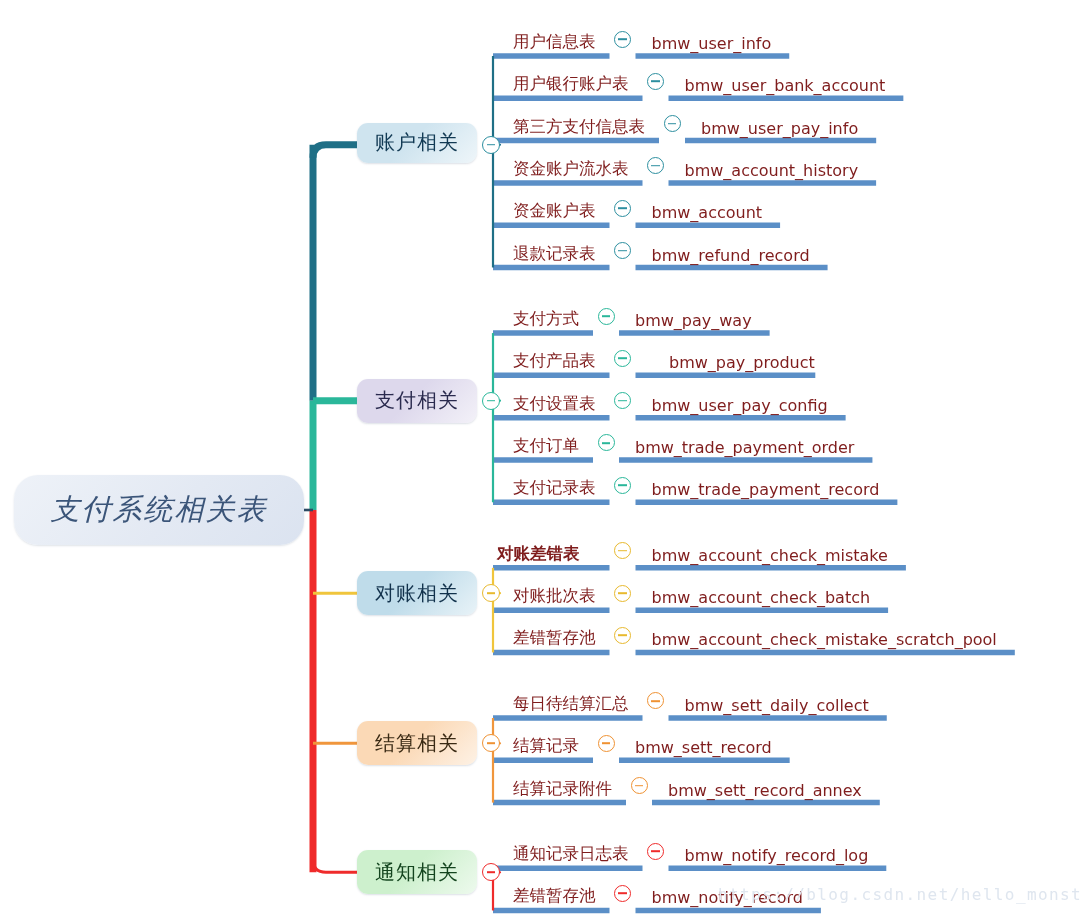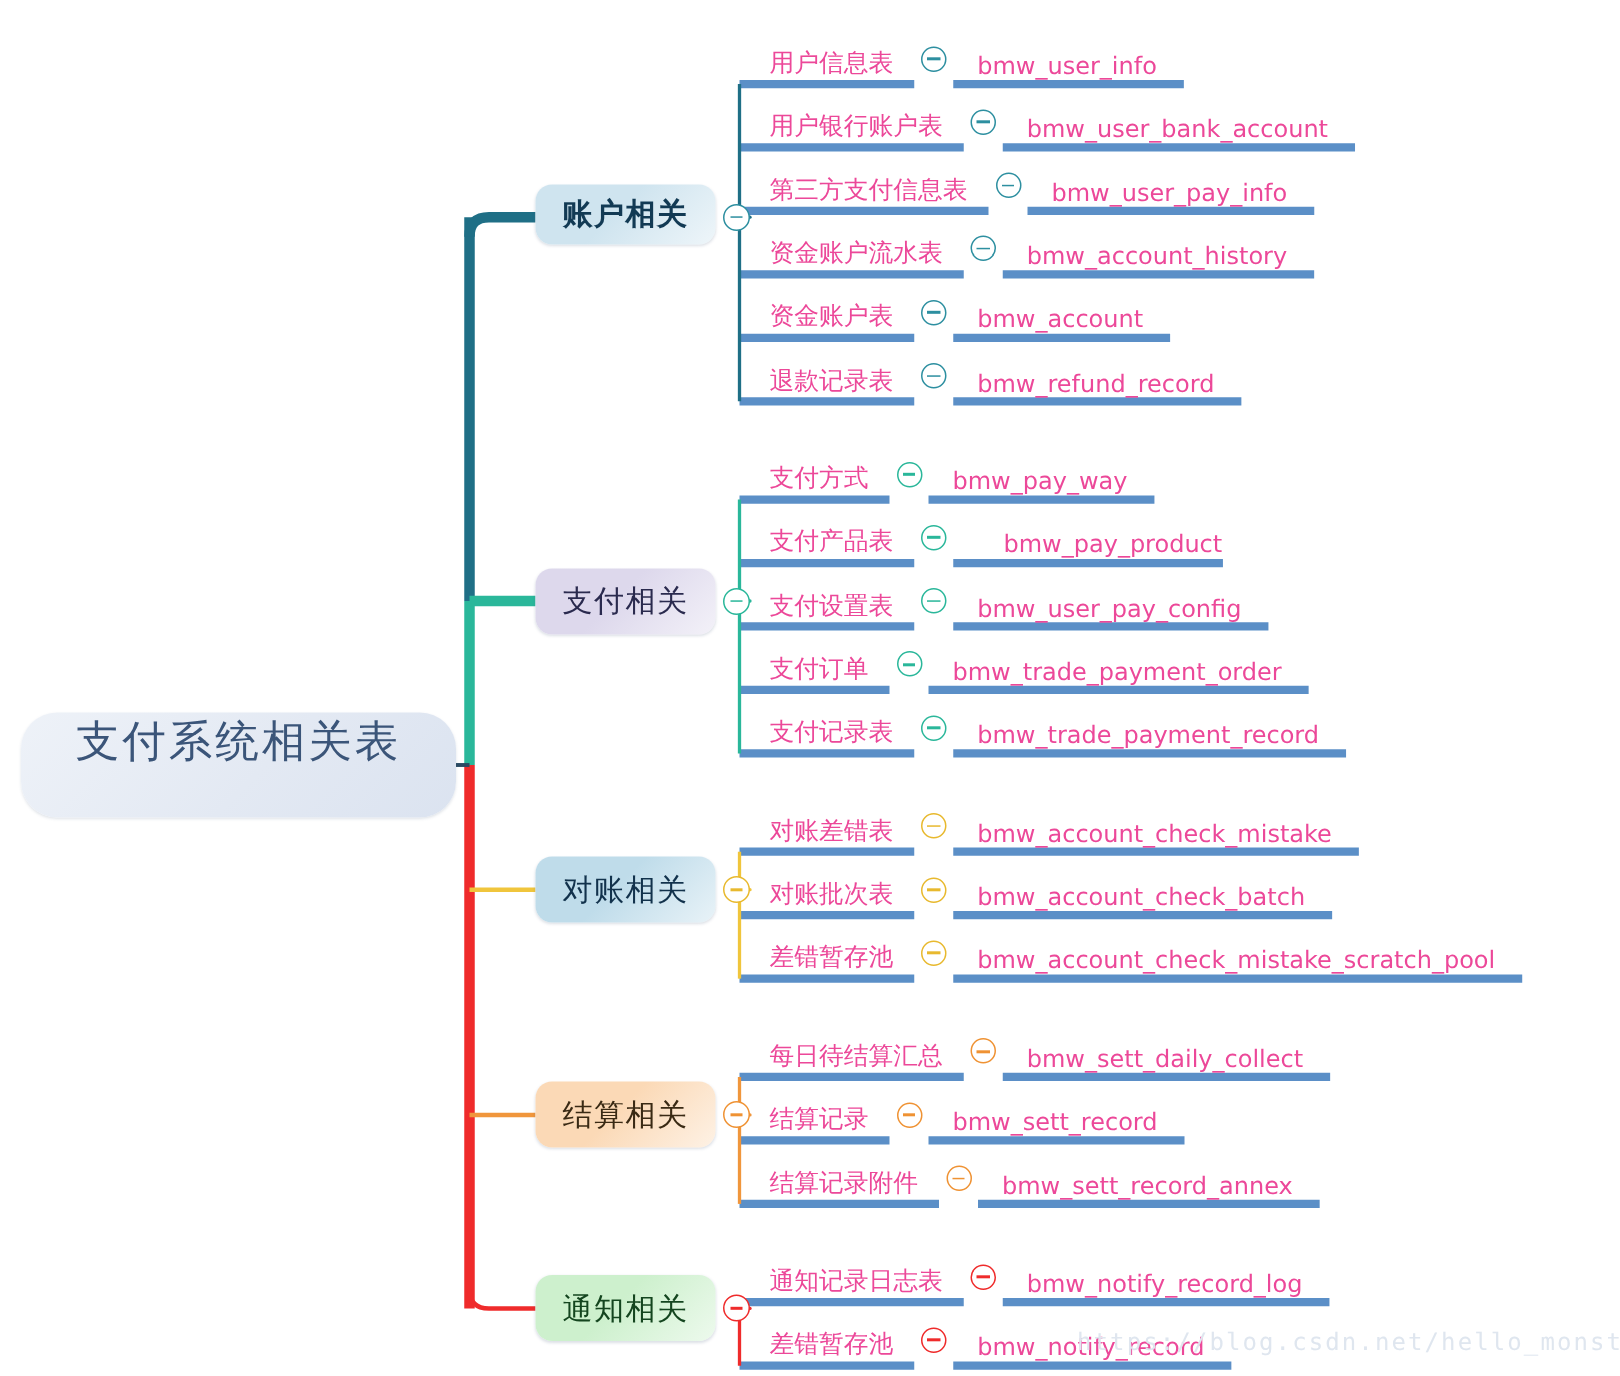--- a/index.html
+++ b/index.html
@@ -22,24 +22,26 @@
     left: 0; top: 0;
     width: 1080px;
     height: 917px;
     pointer-events: none;
   }
 
   
   .root-node {
     position: absolute;
     display: flex;
+    align-items: center;
     justify-content: center;
     border-radius: 24px;
     background: linear-gradient(135deg, #eef2f8 0%, #e3e9f3 55%, #dbe3f0 100%);
     box-shadow: 0 1px 2px rgba(80,100,130,0.18);
+    font-style: italic;
   }
   .root-label {
     font-size: 29px;
     color: #3b5579;
     letter-spacing: 2px;
     white-space: nowrap;
   }
 
   
   .branch-node {
@@ -59,21 +61,21 @@
   
   .leaf {
     position: absolute;
     height: 34px;
   }
   .leaf-text {
     position: absolute;
     bottom: 3px;
     white-space: nowrap;
     font-size: 16.5px;
-    color: #ec4899;
+    color: #7f1d1d;
   }
   .leaf-cn { text-align: right; }
   .leaf-en {
     font-family: "DejaVu Sans", "Liberation Sans", sans-serif;
     font-size: 16px;
   }
 
   
   .minus-icon {
     position: absolute;
@@ -217,21 +219,21 @@
         <span class="leaf-text leaf-cn" style="left: 20px;">支付订单</span>
         <span class="leaf-text leaf-en" style="left: 142px;">bmw_trade_payment_order</span>
       </div>
       <div class="minus-icon" style="width: 17px; height: 17px; left: 597.5px; top: 434.465px; border-color: rgb(42, 183, 154); color: rgb(42, 183, 154);"></div>
       <div class="leaf" style="left: 493px; top: 468.265px;">
         <span class="leaf-text leaf-cn" style="left: 20px;">支付记录表</span>
         <span class="leaf-text leaf-en" style="left: 158.5px;">bmw_trade_payment_record</span>
       </div>
       <div class="minus-icon" style="width: 17px; height: 17px; left: 614px; top: 476.765px; border-color: rgb(42, 183, 154); color: rgb(42, 183, 154);"></div>
       <div class="leaf" style="left: 493px; top: 533.83px;">
-        <span class="leaf-text leaf-cn" style="left: 20px;">对账差错表</span>
+        <span class="leaf-text leaf-cn" style="left: 4px; font-weight: bold;">对账差错表</span>
         <span class="leaf-text leaf-en" style="left: 158.5px;">bmw_account_check_mistake</span>
       </div>
       <div class="minus-icon" style="width: 17px; height: 17px; left: 614px; top: 542.33px; border-color: rgb(232, 185, 46); color: rgb(232, 185, 46);"></div>
       <div class="leaf" style="left: 493px; top: 576.13px;">
         <span class="leaf-text leaf-cn" style="left: 20px; font-family: Liberation Mono, monospace;">对账批次表</span>
         <span class="leaf-text leaf-en" style="left: 158.5px;">bmw_account_check_batch</span>
       </div>
       <div class="minus-icon" style="width: 17px; height: 17px; left: 614px; top: 584.63px; border-color: rgb(232, 185, 46); color: rgb(232, 185, 46);"></div>
       <div class="leaf" style="left: 493px; top: 618.43px;">
         <span class="leaf-text leaf-cn" style="left: 20px;">差错暂存池</span>
@@ -256,21 +258,21 @@
       <div class="leaf" style="left: 493px; top: 834.16px;">
         <span class="leaf-text leaf-cn" style="left: 20px;">通知记录日志表</span>
         <span class="leaf-text leaf-en" style="left: 191.5px;">bmw_notify_record_log</span>
       </div>
       <div class="minus-icon" style="width: 17px; height: 17px; left: 647px; top: 842.66px; border-color: rgb(239, 43, 43); color: rgb(239, 43, 43);"></div>
       <div class="leaf" style="left: 493px; top: 876.46px;">
         <span class="leaf-text leaf-cn" style="left: 20px;">差错暂存池</span>
         <span class="leaf-text leaf-en" style="left: 158.5px;">bmw_notify_record</span>
       </div>
       <div class="minus-icon" style="width: 17px; height: 17px; left: 614px; top: 884.96px; border-color: rgb(239, 43, 43); color: rgb(239, 43, 43);"></div>
-      <div class="branch-node" style="left: 357px; top: 122.75px; width: 120px; height: 40px; background: linear-gradient(135deg, rgb(207, 228, 239) 0%, rgb(207, 228, 239) 45%, rgba(255, 255, 255, 0.35) 130%); font-weight: bold;">
+      <div class="branch-node" style="left: 357px; top: 122.75px; width: 120px; height: 40px; background: linear-gradient(135deg, rgb(207, 228, 239) 0%, rgb(207, 228, 239) 45%, rgba(255, 255, 255, 0.35) 130%);">
         <span class="branch-label" style="color: rgb(18, 58, 84);">账户相关</span>
       </div>
       <div class="minus-icon" style="width: 18px; height: 18px; left: 482px; top: 135.75px; border-color: rgb(45, 143, 160); color: rgb(45, 143, 160);"></div>
       <div class="branch-node" style="left: 357px; top: 378.665px; width: 120px; height: 44px; background: linear-gradient(135deg, rgb(221, 216, 236) 0%, rgb(221, 216, 236) 45%, rgba(255, 255, 255, 0.35) 130%);">
         <span class="branch-label" style="color: rgb(42, 42, 78);">支付相关</span>
       </div>
       <div class="minus-icon" style="width: 18px; height: 18px; left: 482px; top: 391.665px; border-color: rgb(42, 183, 154); color: rgb(42, 183, 154);"></div>
       <div class="branch-node" style="left: 357px; top: 571.13px; width: 120px; height: 44px; background: linear-gradient(135deg, rgb(191, 220, 234) 0%, rgb(191, 220, 234) 45%, rgba(255, 255, 255, 0.35) 130%);">
         <span class="branch-label" style="color: rgb(18, 50, 76);">对账相关</span>
       </div>

